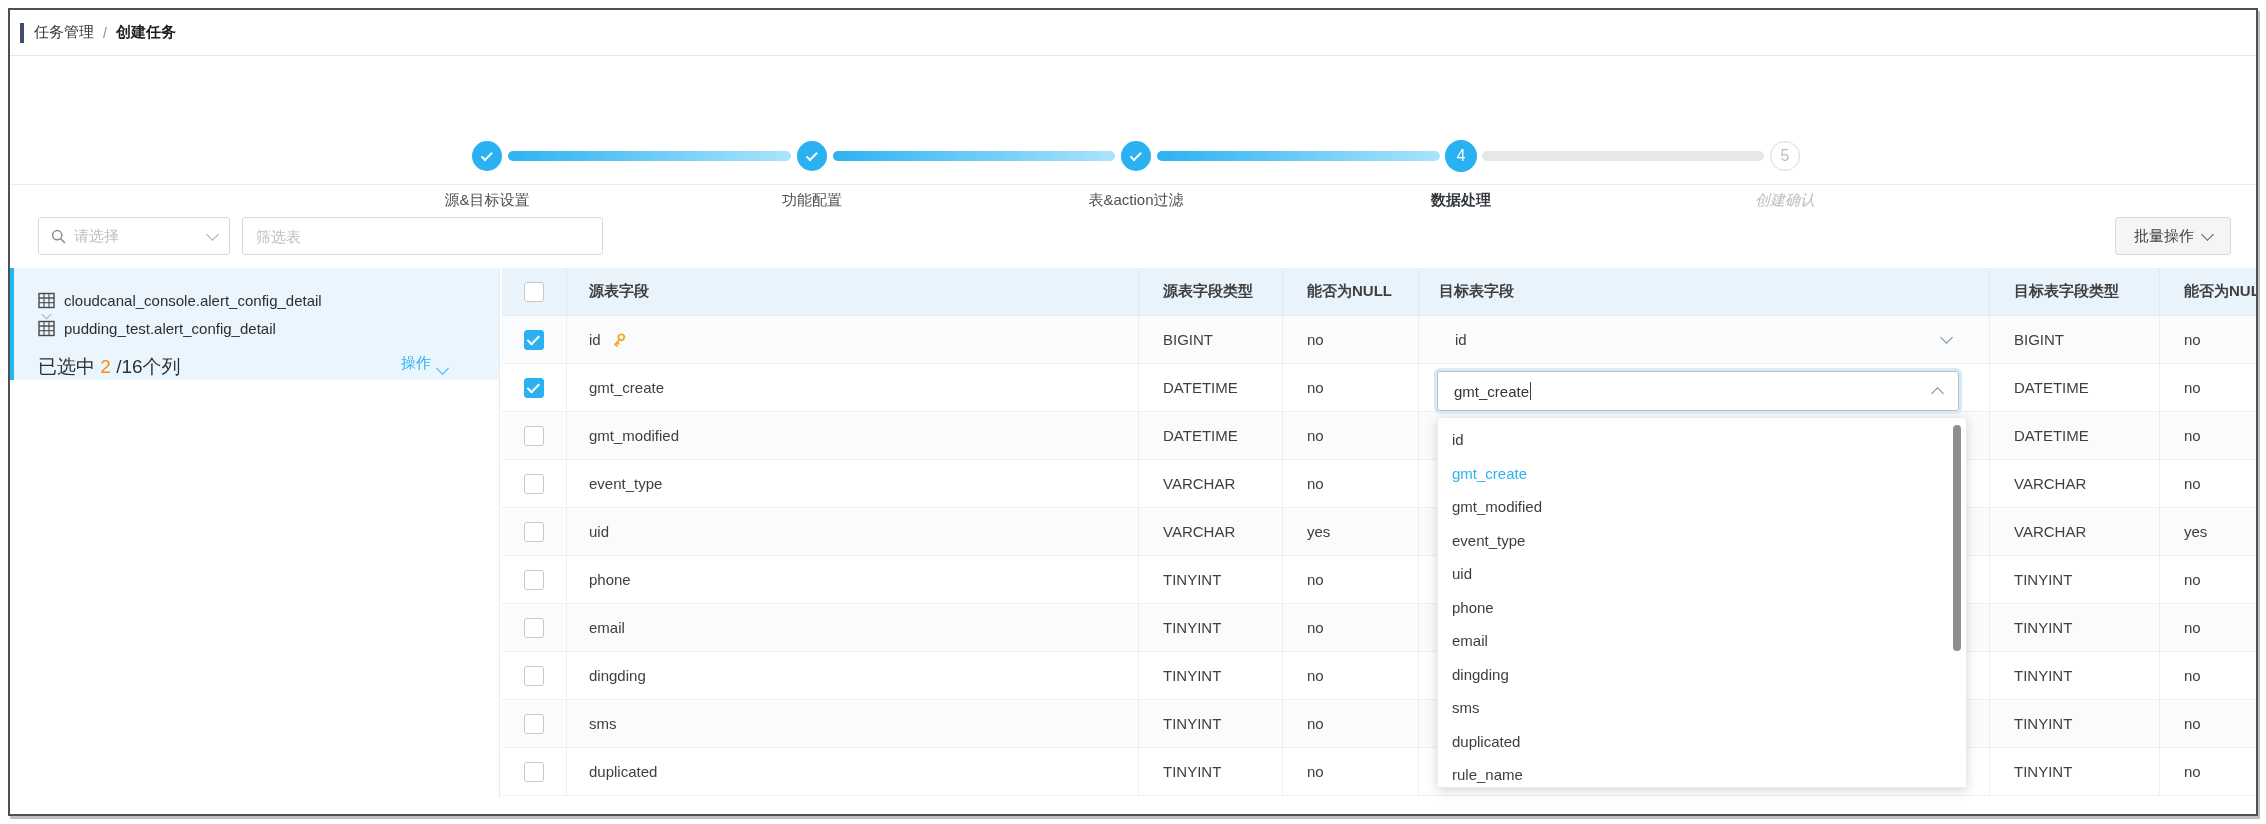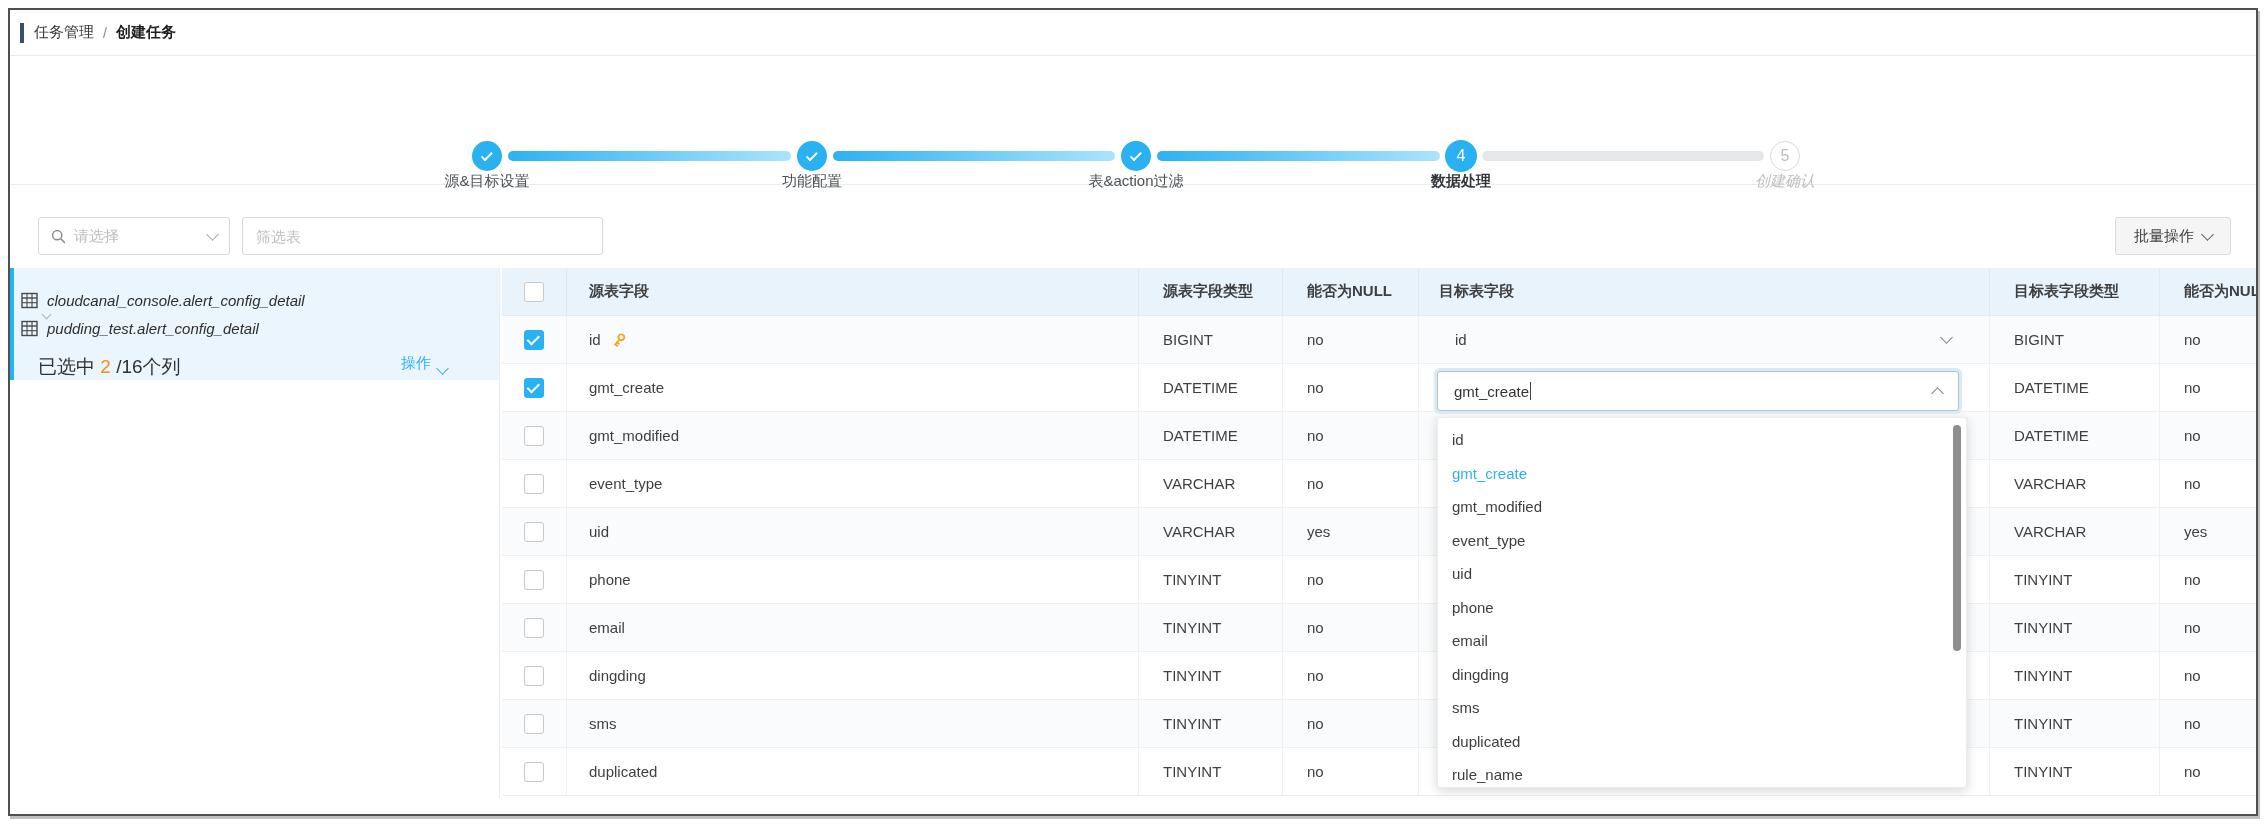--- a/index.html
+++ b/index.html
@@ -25,21 +25,21 @@
   
   .stepper{left:0;top:46px;width:100%;height:129px;border-bottom:1px solid #ececec;}
   .step-circle{position:absolute;top:85px;width:30px;height:30px;border-radius:50%;
     transform:translateX(-50%);display:flex;align-items:center;justify-content:center;}
   .step-circle.done,.step-circle.active{background:var(--accent);color:#fff;}
   .step-circle.active{width:32px;height:32px;top:84px;font-size:16px;}
   .step-circle.pending{background:#fff;border:1.5px solid #d9d9d9;color:var(--pending);font-size:16px;}
   .step-num{font-size:16px;}
   .tick{display:inline-block;width:11px;height:6px;border-left:2px solid #fff;
     border-bottom:2px solid #fff;transform:rotate(-45deg) translateY(-1px);}
-  .step-label{position:absolute;top:116px;transform:translateX(-50%);font-size:15px;
+  .step-label{position:absolute;top:135px;transform:translateX(-50%);font-size:15px;
     color:#4d5256;white-space:nowrap;}
   .step-label.active{color:#33373c;font-weight:bold;}
   .step-label.pending{color:var(--pending);}
   .conn{position:absolute;top:95px;height:10px;border-radius:5px;
     background:linear-gradient(90deg,#2db2f1 0%,var(--accent-light) 100%);}
   .conn.gray{background:#e5e7e9;}
 
   
   .sel-box{left:28px;top:207px;width:192px;height:38px;border:1px solid #d9d9d9;border-radius:3px;
     display:flex;align-items:center;padding:0 12px;background:#fff;cursor:pointer;}
@@ -54,22 +54,22 @@
 
   .chev{display:inline-block;width:9px;height:9px;border-right:1.6px solid currentColor;
     border-bottom:1.6px solid currentColor;transform:rotate(45deg);margin-top:-4px;}
   .chev.up{transform:rotate(-135deg);margin-top:4px;}
   .chev.gray{color:#a6a6a6;} .chev.blue{color:var(--sel-text);}
 
   
   .side-panel{left:0;top:258px;width:490px;height:530px;border-right:1px solid #eaeaea;background:#fff;}
   .side-sel{position:absolute;left:0;top:0;width:489px;height:112px;background:var(--side-bg);}
   .side-bar{position:absolute;left:0;top:0;width:4px;height:112px;background:var(--side-bar);}
-  .side-row{position:absolute;left:11px;display:flex;align-items:center;gap:9px;
-    font-size:15px;color:#2e2e2e;cursor:pointer;white-space:nowrap;font-style:italic;}
+  .side-row{position:absolute;left:28px;display:flex;align-items:center;gap:9px;
+    font-size:15px;color:#2e2e2e;cursor:pointer;white-space:nowrap;}
   .side-caret{position:absolute;left:33px;top:43px;width:7px;height:7px;
     border-right:1.4px solid #a8b0b8;border-bottom:1.4px solid #a8b0b8;transform:rotate(45deg);}
   .side-meta{position:absolute;left:28px;top:86px;font-size:19px;color:#303030;}
   .side-meta b{color:var(--orange);font-weight:normal;}
   .side-action{position:absolute;right:52px;top:86px;font-size:15px;color:var(--sel-text);
     display:flex;align-items:flex-end;gap:7px;cursor:pointer;}
 
   
   .grid{left:492px;top:258px;width:1754px;}
   .tr{display:grid;grid-template-columns:65px 572px 144px 136px 571px 170px 1fr;height:48px;}

